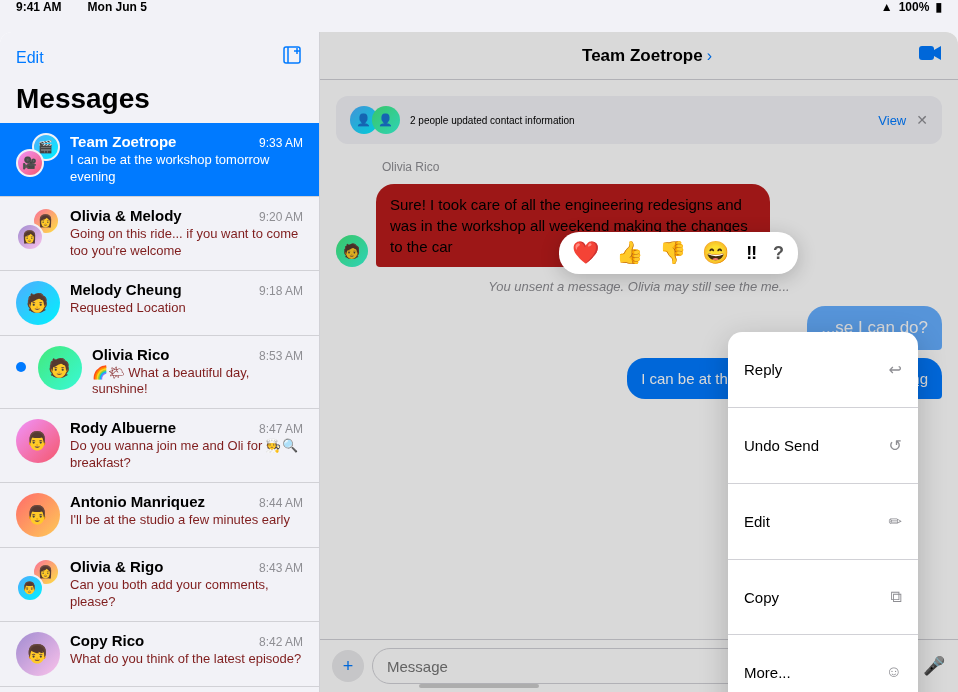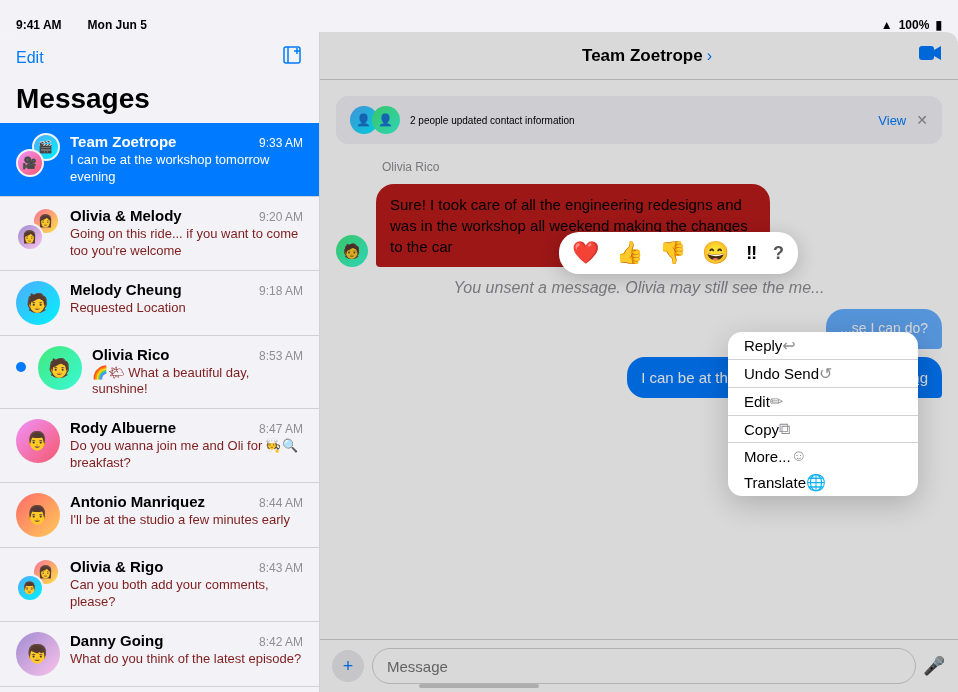--- a/index.html
+++ b/index.html
@@ -12,21 +12,21 @@
       position: relative;
     }
 
     
     .status-bar {
       position: absolute;
       top: 0; left: 0; right: 0;
       height: 32px;
       background: #f2f2f7;
       display: flex;
-      align-items: flex-end;
+      align-items: flex-start;
       justify-content: space-between;
       padding: 0 16px;
       z-index: 100;
       font-size: 12px;
       font-weight: 600;
     }
     .status-left { display: flex; align-items: center; gap: 6px; }
     .status-right { display: flex; align-items: center; gap: 6px; }
     .status-center { position: absolute; left: 50%; transform: translateX(-50%); font-size: 12px; font-weight: 600; }
 
@@ -295,21 +295,21 @@
     }
 
     .bubble.outgoing {
       background: #007aff;
       color: white;
       border-bottom-right-radius: 4px;
     }
 
     .system-message {
       text-align: center;
-      font-size: 16px;
+      font-size: 13px;
       color: #8e8e93;
       padding: 4px 0;
       font-style: italic;
     }
 
     
     .reaction-bar {
       position: absolute;
       background: white;
       border-radius: 20px;
@@ -337,21 +337,22 @@
       border-radius: 14px;
       box-shadow: 0 8px 30px rgba(0,0,0,0.2);
       width: 190px;
       overflow: hidden;
       z-index: 60;
     }
 
     .context-menu-item {
       display: flex;
       align-items: center;
-      padding: 4px 16px;
+      justify-content: space-between;
+      padding: 28px 16px;
       font-size: 15px;
       color: #000;
       cursor: pointer;
       border-bottom: 0.5px solid #d1d1d6;
     }
 
     .context-menu-item:last-child {
       border-bottom: none;
     }
 
@@ -571,21 +572,21 @@
             <span class="conv-time">8:43 AM</span>
           </div>
           <div class="conv-preview">Can you both add your comments, please?</div>
         </div>
       </div>
 
       <div class="conv-item">
         <div class="avatar av-purple">👦</div>
         <div class="conv-content">
           <div class="conv-header">
-            <span class="conv-name">Danny Going</span>
+            <span class="conv-name">Copy Rico</span>
             <span class="conv-time">8:42 AM</span>
           </div>
           <div class="conv-preview">What do you think of the latest episode?</div>
         </div>
       </div>
 
       <div class="conv-item">
         
         
       </div>
@@ -627,21 +628,21 @@
         <div class="bubble incoming">
           Sure! I took care of all the engineering redesigns and was in the workshop all weekend making the changes to the car
         </div>
       </div>
 
       <div class="system-message">
         You unsent a message. Olivia may still see the me...
       </div>
 
       <div class="message-row outgoing">
-        <div class="bubble outgoing" style="opacity:0.6;font-size:14px;">
+        <div class="bubble outgoing" style="opacity:0.6;font-size:17px;">
           ...se I can do?
         </div>
       </div>
 
       <div class="message-row outgoing">
         <div class="bubble outgoing">
           I can be at the workshop <span style="text-decoration:underline;">tomorrow evening</span>
         </div>
       </div>
 

